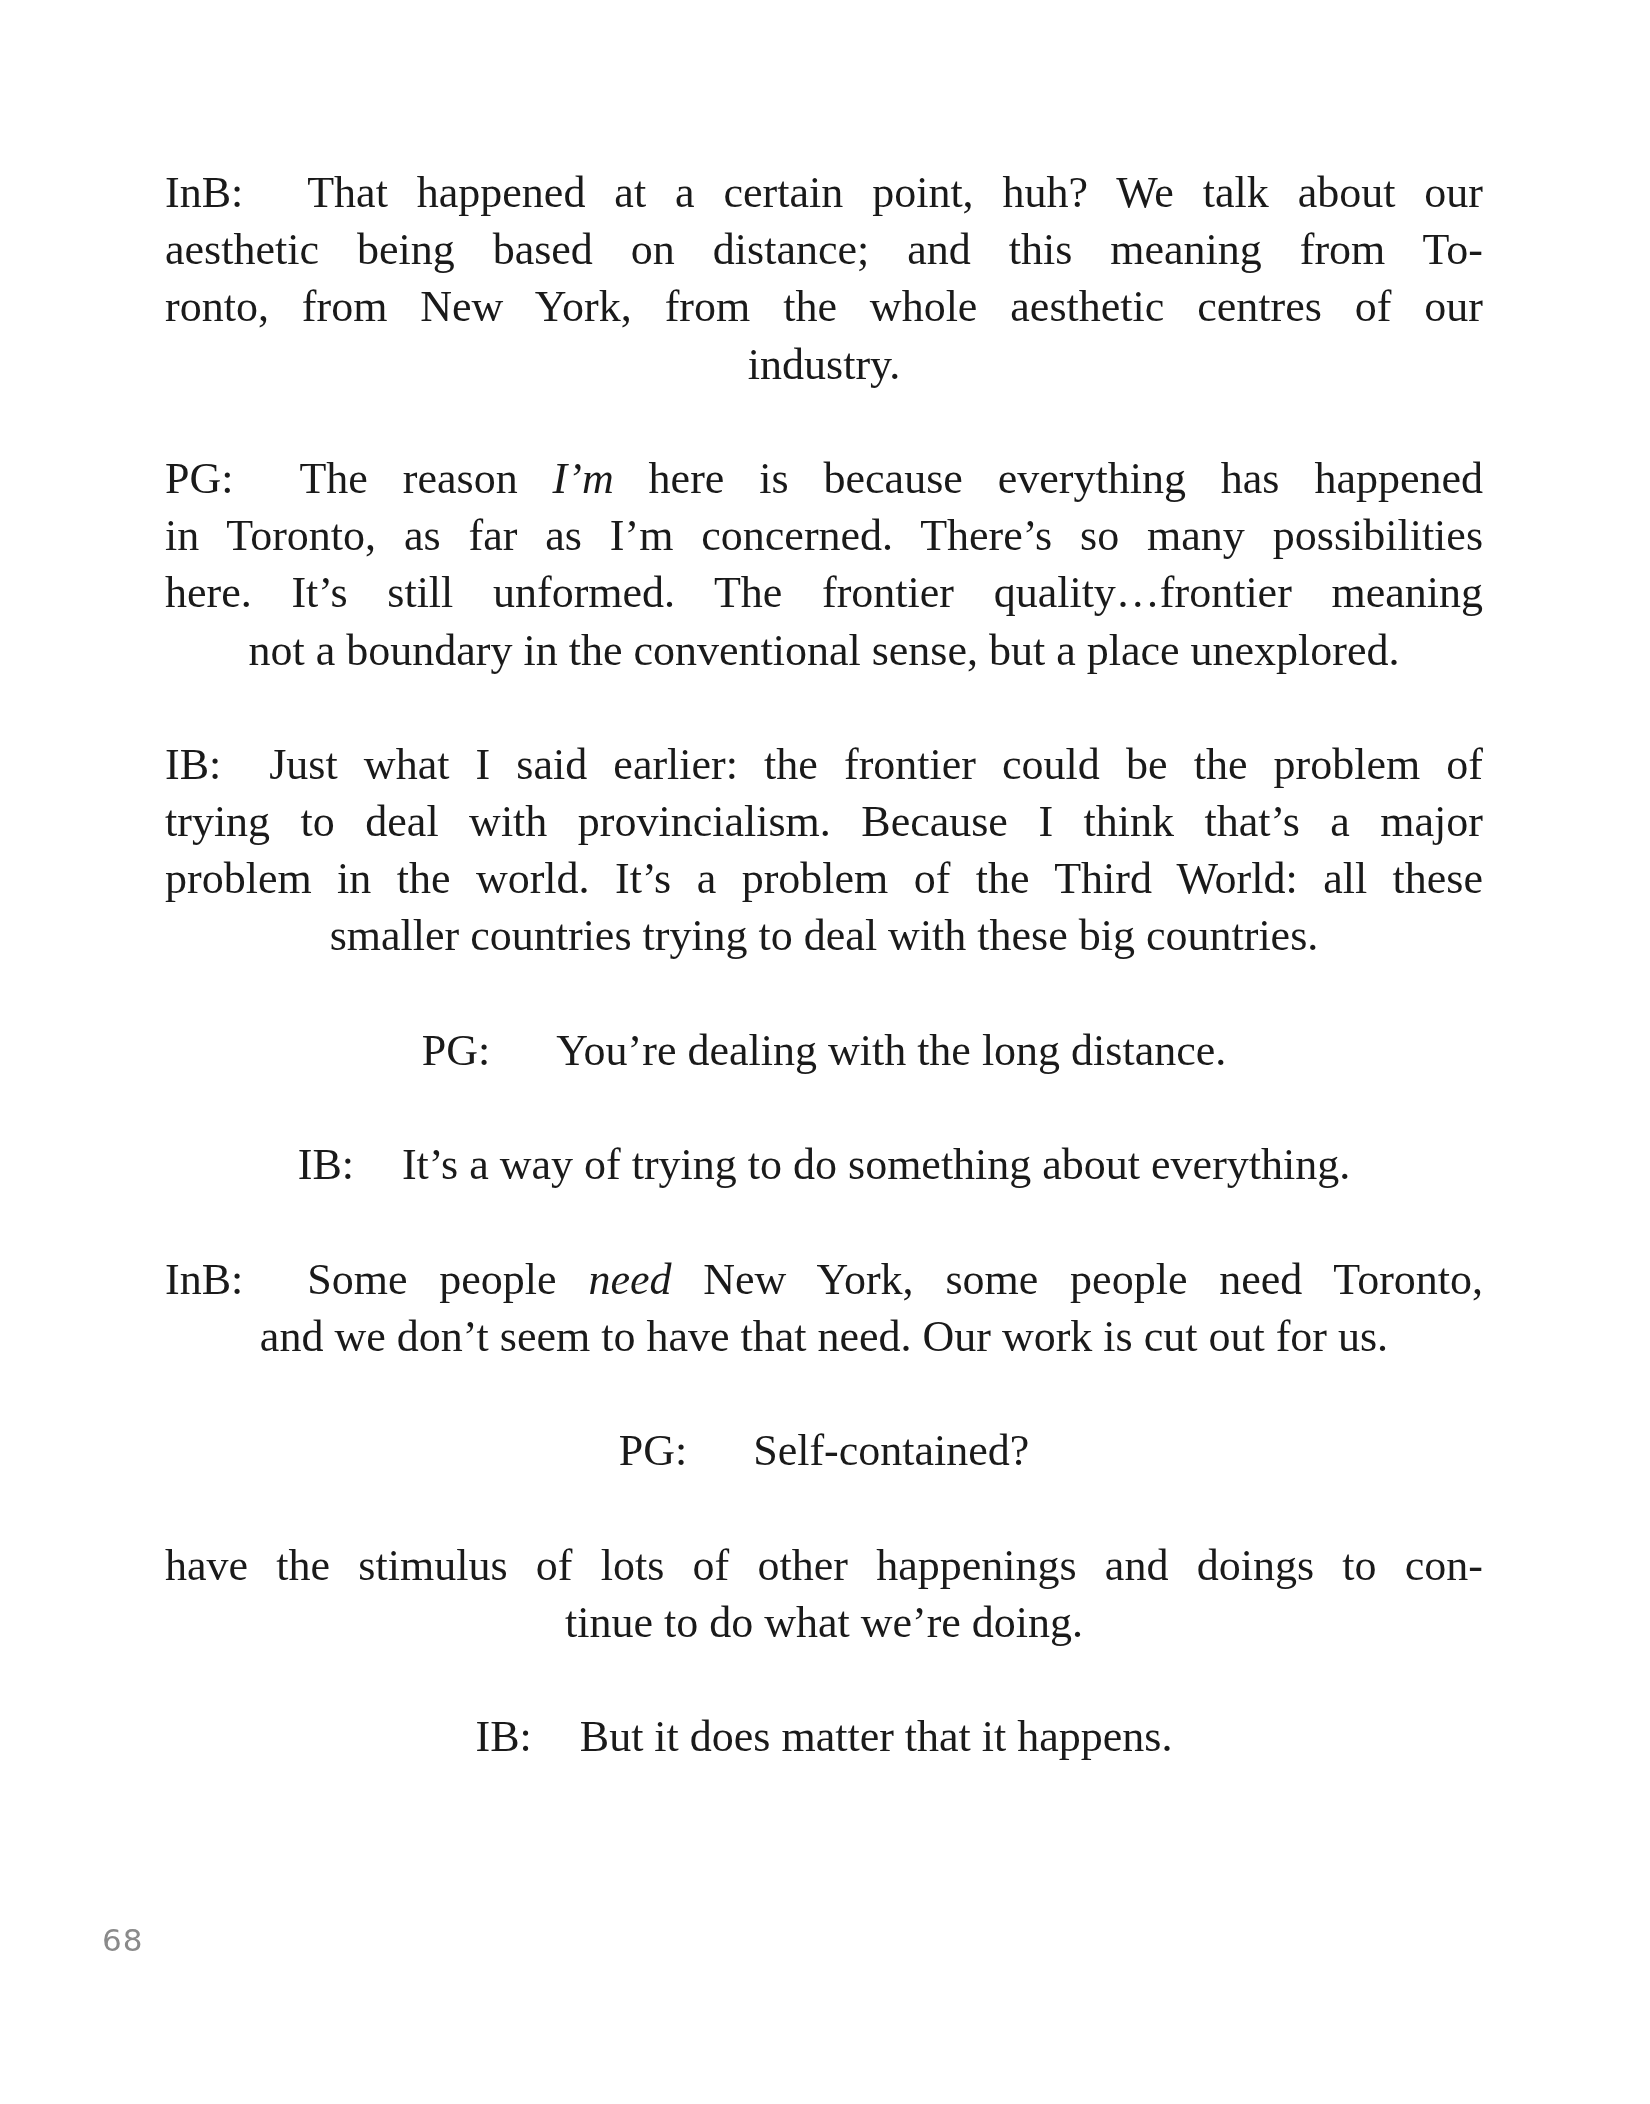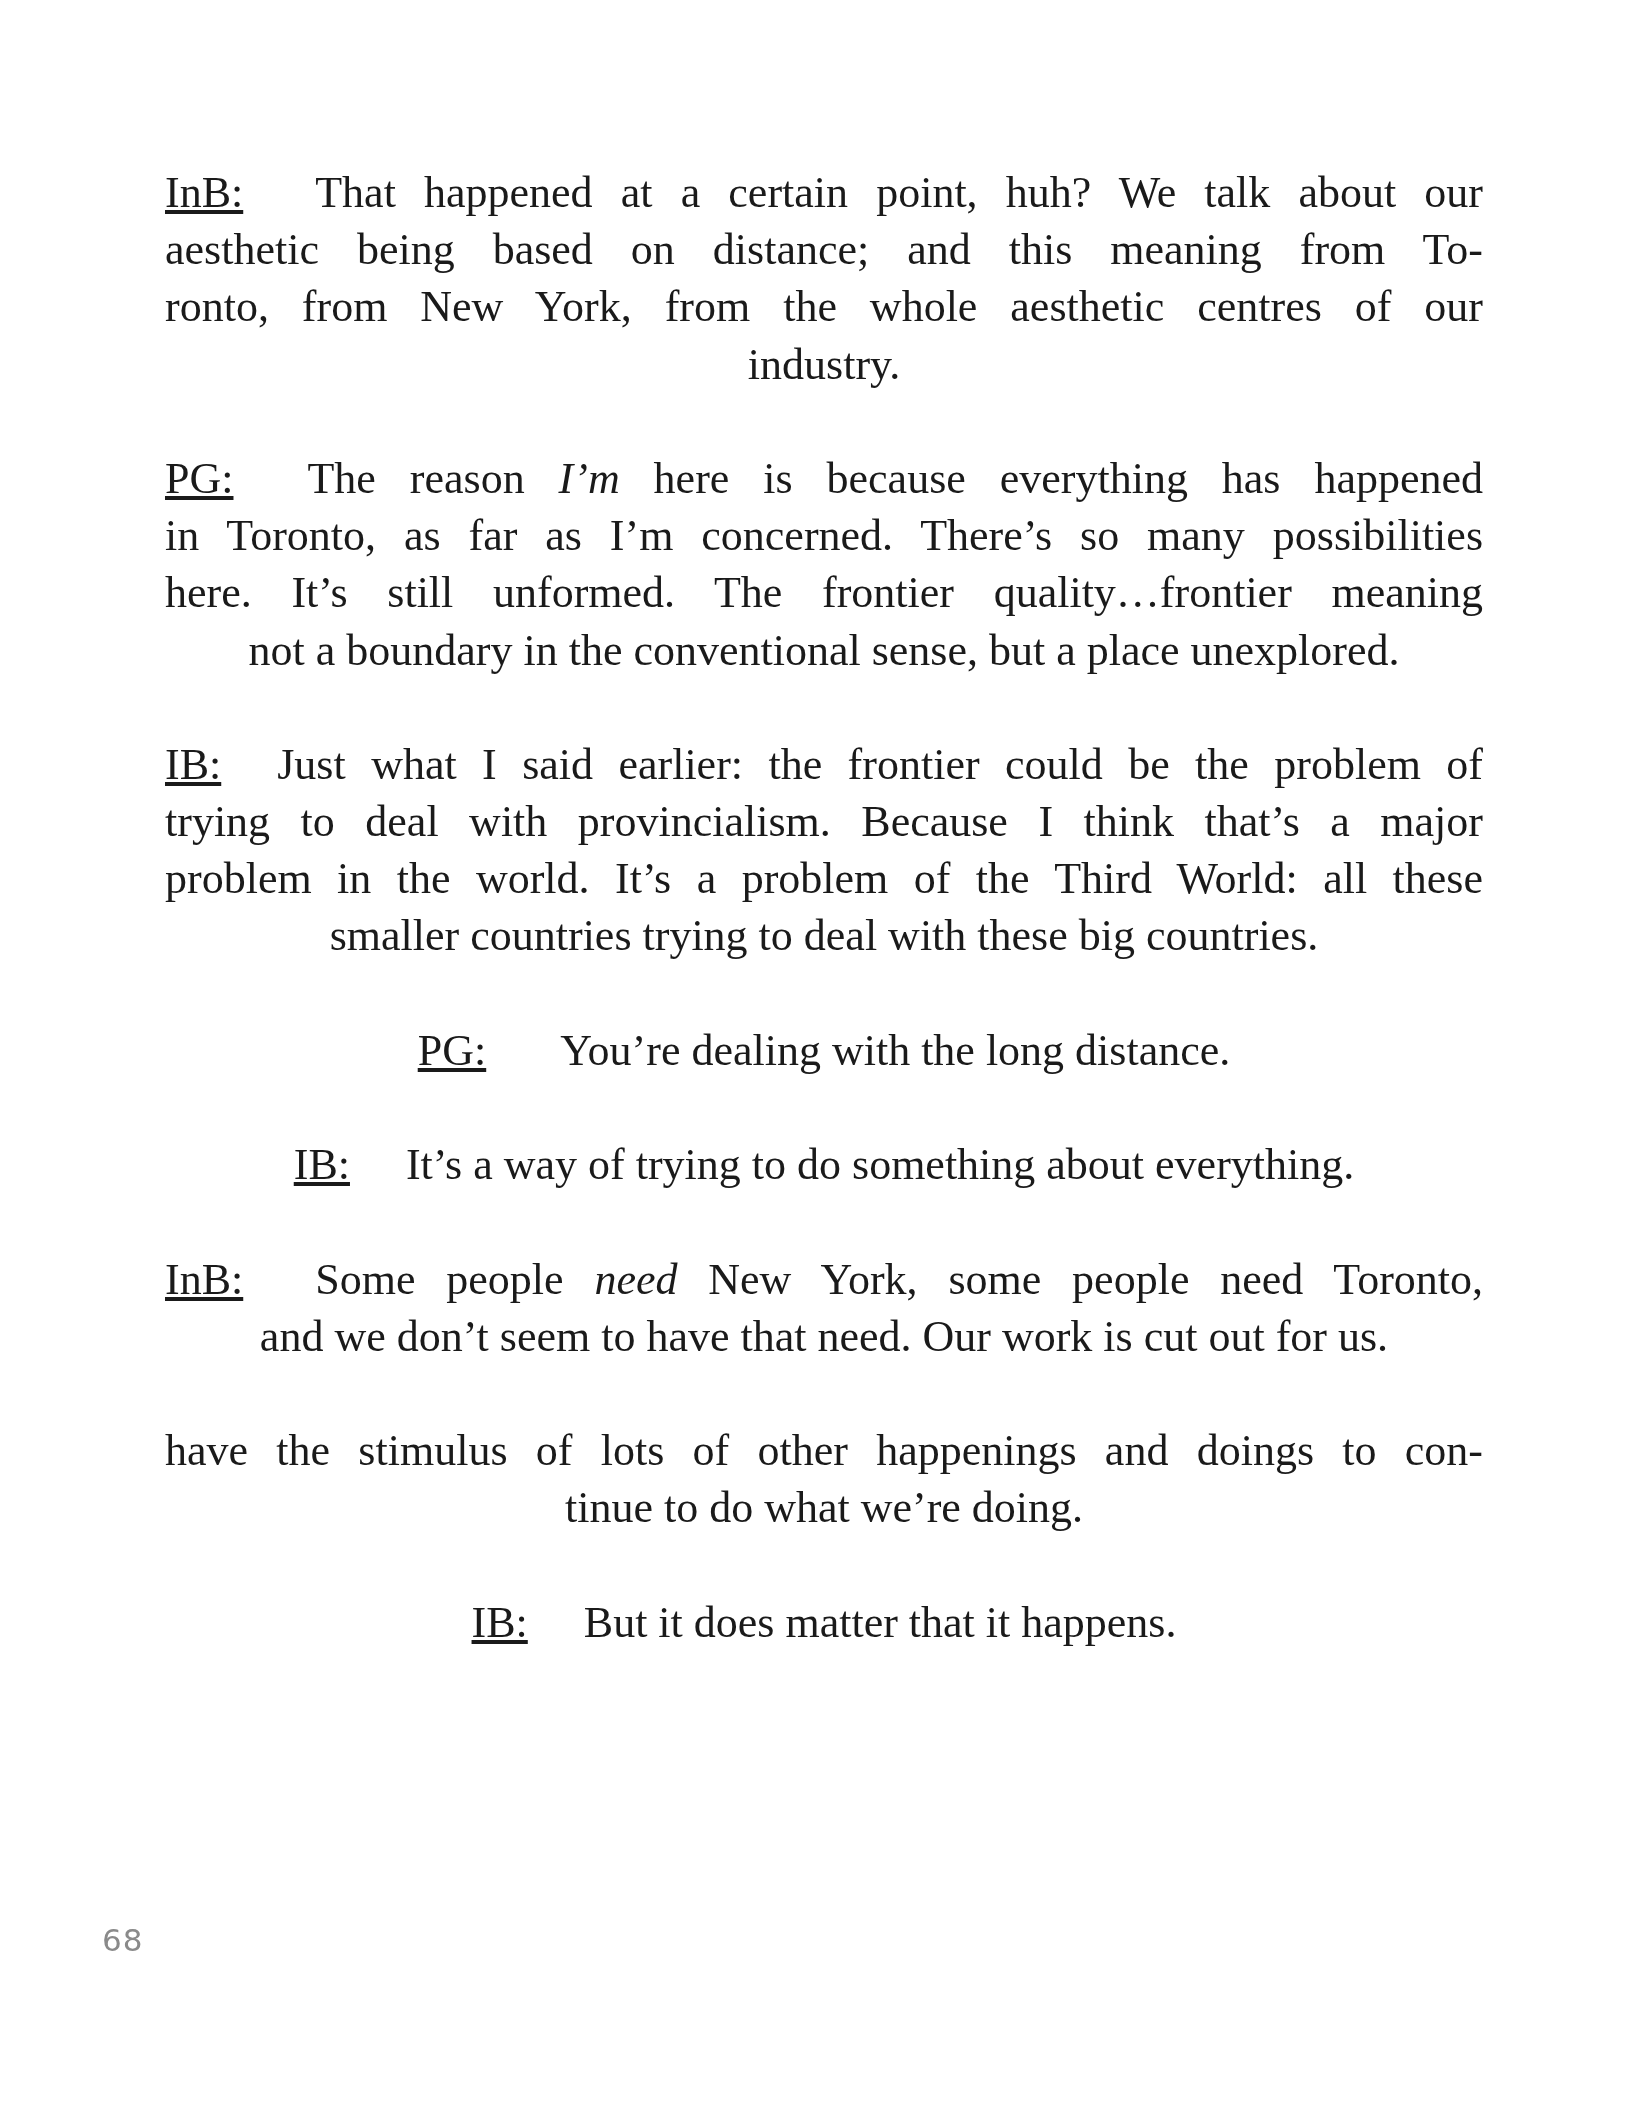--- a/index.html
+++ b/index.html
@@ -39,22 +39,21 @@
     white-space: nowrap;
     text-align: center;
   }
   .line.justify {
     text-align: justify;
     text-align-last: justify;
     white-space: normal;
   }
   .speaker {
     display: inline-block;
-    margin-right: 16px;
-    text-decoration: underline;
+    margin-right: 8px;
   }
   .speaker-gap {
     display: inline-block;
   }
   .gap-InB { width: 56px; }
   .gap-PG { width: 58px; }
   .gap-IB { width: 40px; }
   .seg.italic { font-style: italic; }
   .page-number {
     position: absolute;
@@ -94,20 +93,23 @@
         <div class="line"><span class="speaker">PG:</span><span class="speaker-gap gap-PG"></span><span class="seg">You’re dealing with the long distance.</span></div>
       </div>
       <div class="para">
         <div class="line"><span class="speaker">IB:</span><span class="speaker-gap gap-IB"></span><span class="seg">It’s a way of trying to do something about everything.</span></div>
       </div>
       <div class="para">
         <div class="line justify"><span class="speaker">InB:</span><span class="speaker-gap gap-InB"></span><span class="seg">Some people </span><span class="seg italic">need</span><span class="seg"> New York, some people need Toronto,</span></div>
         <div class="line"><span class="seg">and we don’t seem to have that need. Our work is cut out for us.</span></div>
       </div>
       <div class="para">
+        <div class="line"><span class="speaker">PG:</span><span class="speaker-gap gap-PG"></span><span class="seg">Self-contained?</span></div>
+      </div>
+      <div class="para">
         <div class="line justify"><span class="seg">have the stimulus of lots of other happenings and doings to con-</span></div>
         <div class="line"><span class="seg">tinue to do what we’re doing.</span></div>
       </div>
       <div class="para">
         <div class="line"><span class="speaker">IB:</span><span class="speaker-gap gap-IB"></span><span class="seg">But it does matter that it happens.</span></div>
       </div>
     </div>
   <div class="page-number">68</div>
 </div>
 

